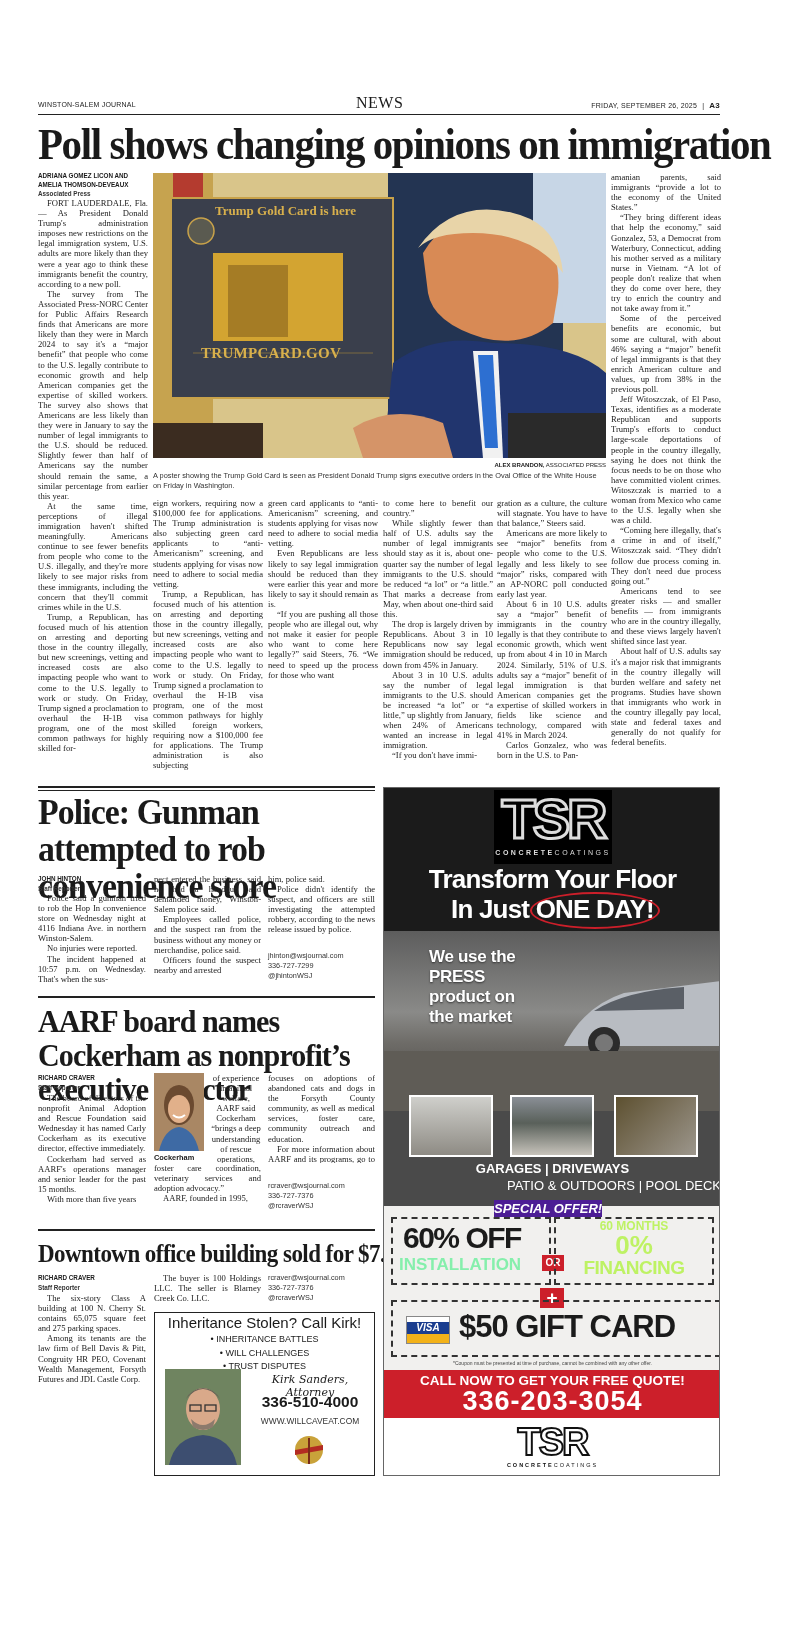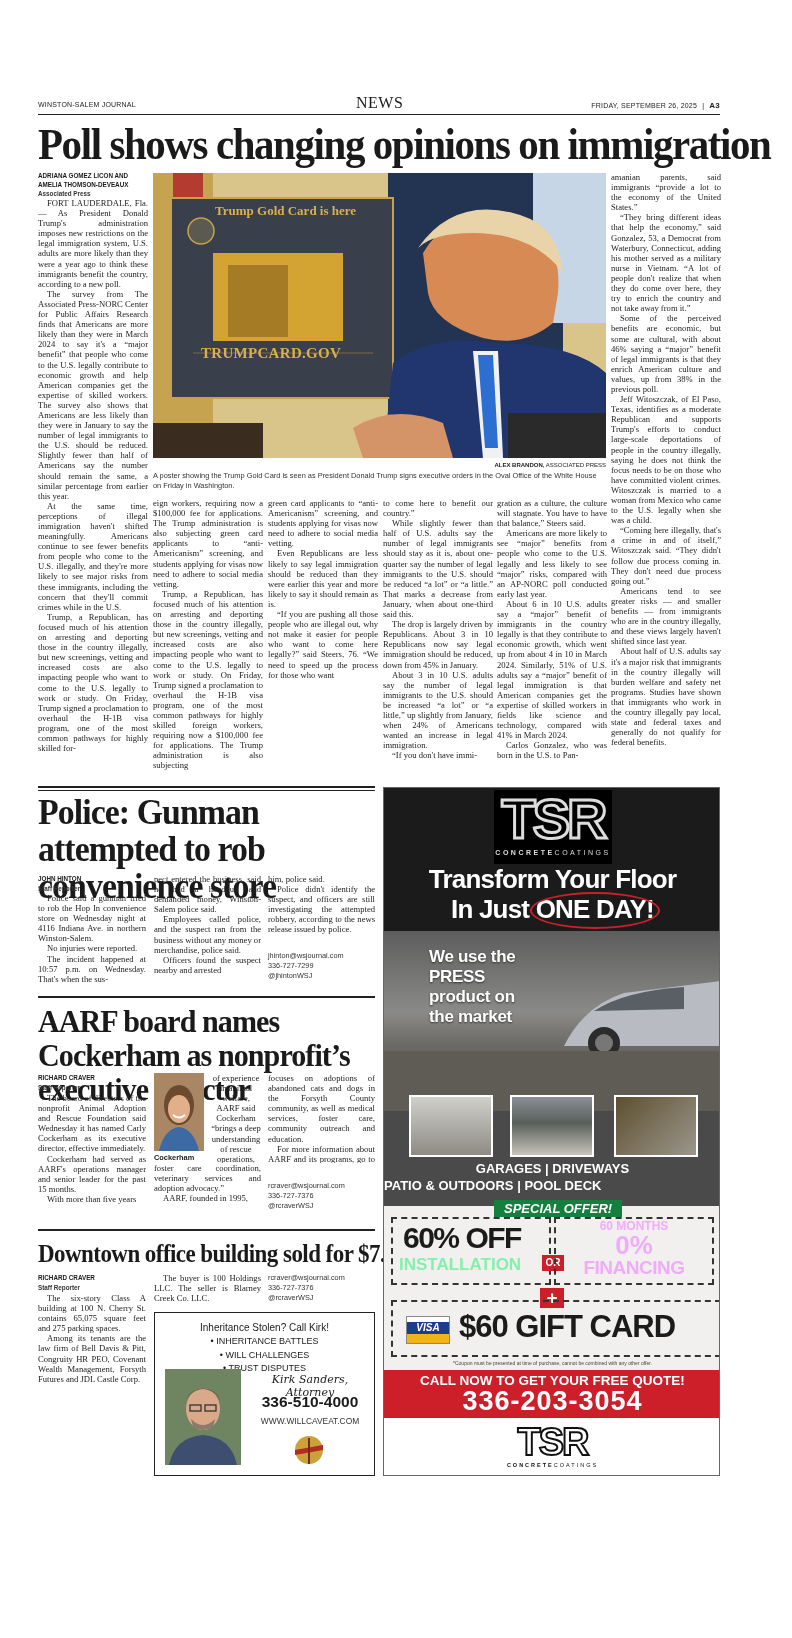--- a/index.html
+++ b/index.html
@@ -82,21 +82,21 @@
   <p style="text-indent:0">eign workers, requiring now a $100,000 fee for applications. The Trump administration is also subjecting green card applicants to “anti-Americanism” screening, and students applying for visas now need to adhere to social media vetting.</p>
   <p>Trump, a Republican, has focused much of his attention on arresting and deporting those in the country illegally, but new screenings, vetting and increased costs are also impacting people who want to come to the U.S. legally to work or study. On Friday, Trump signed a proclamation to overhaul the H-1B visa program, one of the most common pathways for highly skilled foreign workers, requiring now a $100,000 fee for applications. The Trump administration is also subjecting</p>
 </div>
 <div class="abs col" style="left:268px;top:498px;width:110px;height:280px">
   <p style="text-indent:0">green card applicants to “anti-Americanism” screening, and students applying for visas now need to adhere to social media vetting.</p>
   <p>Even Republicans are less likely to say legal immigration should be reduced than they were earlier this year and more likely to say it should remain as is.</p>
   <p>“If you are pushing all those people who are illegal out, why not make it easier for people who want to come here legally?” said Steers, 76. “We need to speed up the process for those who want</p>
 </div>
 <div class="abs col" style="left:383px;top:498px;width:110px;height:280px">
   <p style="text-indent:0">to come here to benefit our country.”</p>
-  <p>While slightly fewer than half of U.S. adults say the number of legal immigrants should stay as it is, about one-quarter say the number of legal immigrants to the U.S. should be reduced “a lot” or “a little.” That marks a decrease from January, when about one-third said this.</p>
+  <p>While slightly fewer than half of U.S. adults say the number of legal immigrants should stay as it is, about one-quarter say the number of legal immigrants to the U.S. should be reduced “a lot” or “a little.” That marks a decrease from May, when about one-third said this.</p>
   <p>The drop is largely driven by Republicans. About 3 in 10 Republicans now say legal immigration should be reduced, down from 45% in January.</p>
   <p>About 3 in 10 U.S. adults say the number of legal immigrants to the U.S. should be increased “a lot” or “a little,” up slightly from January, when 24% of Americans wanted an increase in legal immigration.</p>
   <p>“If you don't have immi-</p>
 </div>
 <div class="abs col" style="left:497px;top:498px;width:110px;height:280px">
   <p style="text-indent:0">gration as a culture, the culture will stagnate. You have to have that balance,” Steers said.</p>
   <p>Americans are more likely to see “major” benefits from people who come to the U.S. legally and less likely to see “major” risks, compared with an AP-NORC poll conducted early last year.</p>
   <p>About 6 in 10 U.S. adults say a “major” benefit of immigrants in the country legally is that they contribute to economic growth, which went up from about 4 in 10 in March 2024. Similarly, 51% of U.S. adults say a “major” benefit of legal immigration is that American companies get the expertise of skilled workers in fields like science and technology, compared with 41% in March 2024.</p>
   <p>Carlos Gonzalez, who was born in the U.S. to Pan-</p>
 </div>
@@ -188,21 +188,21 @@
 <div class="abs col" style="left:154px;top:1273px;width:107px;height:34px">
   <p>The buyer is 100 Holdings LLC. The seller is Blarney Creek Co. LLC.</p>
 </div>
 <div class="abs contact" style="left:268px;top:1273px">
   <div>rcraver@wsjournal.com</div>
   <div>336-727-7376</div>
   <div>@rcraverWSJ</div>
 </div>
 
 <div class="abs" style="left:154px;top:1312px;width:221px;height:164px;border:1px solid #222;text-align:center;font-family:'Liberation Sans',sans-serif">
-  <div style="font-size:10px;margin-top:9px">Inheritance Stolen? Call Kirk!</div>
+  <div style="font-size:15px;margin-top:1px">Inheritance Stolen? Call Kirk!</div>
   <div style="font-size:9px;line-height:13.5px;margin-top:2px">
     <div>• INHERITANCE BATTLES</div>
     <div>• WILL CHALLENGES</div>
     <div>• TRUST DISPUTES</div>
   </div>
   <div class="abs photo" style="left:10px;top:56px;width:76px;height:96px;background:#7b8c6b">
     <svg width="76" height="96">
       <rect width="76" height="96" fill="#6f8460"></rect>
       <ellipse cx="38" cy="40" rx="17" ry="21" fill="#d9a98a"></ellipse>
       <path d="M21 30 Q38 10 55 30 Q50 20 38 19 Q26 20 21 30Z" fill="#6d6358"></path>
@@ -248,40 +248,40 @@
       <div>PRESS</div>
       <div>product on</div>
       <div>the market</div>
     </div>
   </div>
   <div class="abs" style="left:0;top:323px;width:337px;height:96px;background:#4a4a4a"></div>
   <div class="abs" style="left:25px;top:307px;width:84px;height:62px;border:2px solid #fff;background:linear-gradient(180deg,#cfcfcb,#8e8b84)"></div>
   <div class="abs" style="left:126px;top:307px;width:84px;height:62px;border:2px solid #fff;background:linear-gradient(180deg,#8a8f96 0%,#59605a 45%,#c7c3bb 100%)"></div>
   <div class="abs" style="left:230px;top:307px;width:84px;height:62px;border:2px solid #fff;background:linear-gradient(135deg,#5d5030,#9c968c)"></div>
   <div class="abs" style="left:0;top:373px;width:337px;text-align:center;color:#fff;font-weight:bold;font-size:13px">GARAGES  |  DRIVEWAYS</div>
-  <div class="abs" style="left:0;top:390px;width:337px;text-align:left;color:#fff;font-weight:bold;font-size:13px">PATIO &amp; OUTDOORS  |  POOL DECK</div>
+  <div class="abs" style="left:0;top:390px;width:337px;text-align:right;color:#fff;font-weight:normal;font-size:13px">PATIO &amp; OUTDOORS  |  POOL DECK</div>
 
   <div class="abs" style="left:0;top:418px;width:337px;height:271px;background:#f1f0ee"></div>
-  <div class="abs" style="left:110px;top:412px;padding:1px 10px;background:#15803d;color:#fff;font-weight:bold;font-style:italic;font-size:13px">SPECIAL OFFER!</div>
+  <div class="abs" style="left:110px;top:412px;padding:1px 0;background:#4c1d95;color:#fff;font-weight:bold;font-style:italic;font-size:13px">SPECIAL OFFER!</div>
   <div class="abs" style="left:7px;top:429px;width:160px;height:68px;border:2px dashed #333">
     <div style="font-size:30px;font-weight:900;letter-spacing:-1.5px;margin:2px 0 0 10px;color:#1b1b1b">60% OFF</div>
     <div style="font-size:17px;font-weight:900;margin-left:6px;color:#86efac">INSTALLATION</div>
   </div>
   <div class="abs" style="left:158px;top:467px;width:22px;height:16px;background:#cc1f2a;color:#fff;font-weight:bold;font-size:10px;text-align:center;line-height:16px">OR</div>
-  <div class="abs" style="left:170px;top:429px;width:160px;height:68px;border:2px dashed #333;text-align:center;color:#f0abfc">
+  <div class="abs" style="left:170px;top:429px;width:160px;height:68px;border:2px dashed #333;text-align:center;color:#bef264">
     <div style="font-size:12px;font-weight:900">60 MONTHS</div>
     <div style="font-size:26px;font-weight:900;line-height:24px">0%</div>
     <div style="font-size:19px;font-weight:900;letter-spacing:-.5px">FINANCING</div>
   </div>
   <div class="abs" style="left:156px;top:500px;width:24px;height:20px;background:#cc1f2a;color:#fff;font-weight:bold;font-size:19px;text-align:center;line-height:19px">+</div>
   <div class="abs" style="left:7px;top:512px;width:330px;height:57px;border:2px dashed #333">
     <div class="abs" style="left:13px;top:14px;width:44px;height:28px;border:1px solid #888;background:linear-gradient(180deg,#fff 0%,#fff 20%,#1a3d8f 20%,#1a3d8f 65%,#f3b219 65%,#f3b219 100%)">
       <div style="color:#fff;font-weight:bold;font-style:italic;font-size:10px;text-align:center;margin-top:5px">VISA</div>
     </div>
-    <div class="abs" style="left:66px;top:7px;font-size:31px;font-weight:900;letter-spacing:-1px;color:#1b1b1b;white-space:nowrap">$60 GIFT CARD</div>
+    <div class="abs" style="left:66px;top:7px;font-size:31px;font-weight:900;letter-spacing:-1px;color:#1b1b1b;white-space:nowrap">$50 GIFT CARD</div>
   </div>
   <div class="abs" style="left:0;top:572px;width:337px;text-align:center;font-size:5px;color:#444">*Coupon must be presented at time of purchase, cannot be combined with any other offer.</div>
   <div class="abs" style="left:0;top:582px;width:337px;height:48px;background:#cc1f2a;color:#fff;text-align:center">
     <div style="font-size:13.5px;font-weight:900;margin-top:3px">CALL NOW TO GET YOUR FREE QUOTE!</div>
     <div style="font-size:27px;font-weight:900;line-height:26px;letter-spacing:1px">336-203-3054</div>
   </div>
   <div class="abs" style="left:0;top:630px;width:337px;height:59px;background:#fff;text-align:center">
     <div style="font-size:38px;font-weight:900;color:#fff;-webkit-text-stroke:2px #111;letter-spacing:-2px;line-height:40px;margin-top:4px">TSR</div>
     <div style="font-size:5.5px;letter-spacing:2px;color:#111"><b>CONCRETE</b><span>COATINGS</span></div>
   </div>

